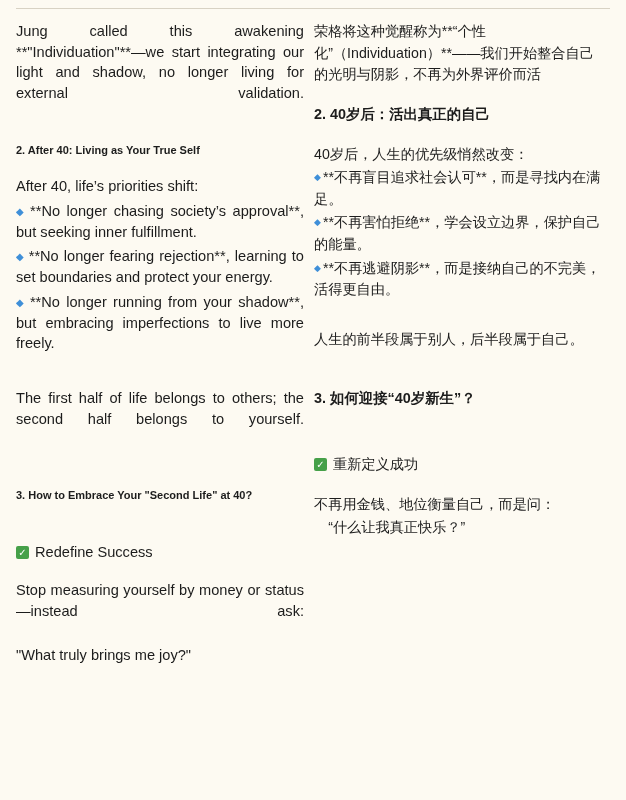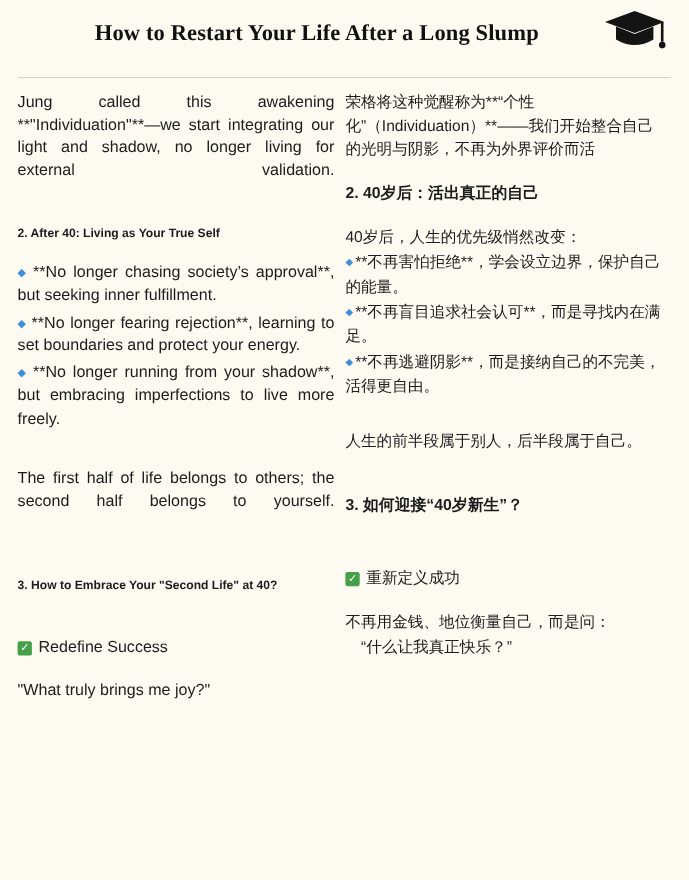--- a/index.html
+++ b/index.html
@@ -121,73 +121,64 @@
     content: "";
     display: inline-block;
     width: 100%;
   }
 </style>
 </head>
 <body>
 
 <div class="page">
 
-  <div class="header">
-    <div class="title">How to Restart Your Life After a Long Slump</div>
-    <div class="grad-icon">
-      <svg viewBox="0 0 58 48" width="58" height="48" aria-hidden="true">
-        <polygon points="29,6 56,16 29,26 2,16" fill="#141414"></polygon>
-        <path d="M12 20 L12 32 Q29 42 46 32 L46 20 L29 27 Z" fill="#141414"></path>
-        <line x1="54" y1="16" x2="54" y2="34" stroke="#141414" stroke-width="2.4"></line>
-        <circle cx="54" cy="37" r="3" fill="#141414"></circle>
-      </svg>
-    </div>
-  </div>
 
   <hr class="rule">
 
   <div class="columns">
 
     <div class="col col-en">
       <p class="just-block">Jung called this awakening **"Individuation"**—we start integrating our light and shadow, no longer living for external validation.</p>
       <div class="spacer-sm"></div>
       <p class="heading">2. After 40: Living as Your True Self</p>
       <div class="spacer-sm"></div>
+      <p style="margin-bottom:4px;">After 40, life’s priorities shift:</p>
       <p class="bullet-line" style="margin-bottom:4px;">
         <span class="dia">◆</span><span>**No longer chasing society’s approval**, but seeking inner fulfillment.</span>
       </p>
       <p class="bullet-line" style="margin-bottom:4px;">
         <span class="dia">◆</span><span>**No longer fearing rejection**, learning to set boundaries and protect your energy.</span>
       </p>
       <p class="bullet-line" style="margin-bottom:20px;">
         <span class="dia">◆</span><span>**No longer running from your shadow**, but embracing imperfections to live more freely.</span>
       </p>
       <div class="spacer-md"></div>
       <p class="just-block">The first half of life belongs to others; the second half belongs to yourself.</p>
       <div class="spacer-lg"></div>
       <p class="heading">3. How to Embrace Your "Second Life" at 40?</p>
       <div class="spacer-lg"></div>
       <p>
         <span class="check">✓</span><span>Redefine Success</span>
       </p>
       <div class="spacer-sm"></div>
+      <p class="just-block" style="margin-bottom:2px;">Stop measuring yourself by money or status—instead ask:</p>
       <p>"What truly brings me joy?"</p>
     </div>
 
     <div class="col col-zh">
       <p>荣格将这种觉醒称为**“个性化”（Individuation）**——我们开始整合自己的光明与阴影，不再为外界评价而活</p>
       <div class="spacer-sm"></div>
       <p class="heading-zh">2. 40岁后：活出真正的自己</p>
       <div class="spacer-sm"></div>
       <p style="margin-bottom:2px;">40岁后，人生的优先级悄然改变：</p>
       <p style="margin-bottom:2px;">
-        <span class="dia-zh">◆</span><span>**不再害怕拒绝**，学会设立边界，保护自己的能量。</span>
+        <span class="dia-zh">◆</span><span>**不再盲目追求社会认可**，而是寻找内在满足。</span>
       </p>
       <p style="margin-bottom:2px;">
-        <span class="dia-zh">◆</span><span>**不再盲目追求社会认可**，而是寻找内在满足。</span>
+        <span class="dia-zh">◆</span><span>**不再害怕拒绝**，学会设立边界，保护自己的能量。</span>
       </p>
       <p style="margin-bottom:2px;">
         <span class="dia-zh">◆</span><span>**不再逃避阴影**，而是接纳自己的不完美，活得更自由。</span>
       </p>
       <div class="spacer-lg"></div>
       <p>人生的前半段属于别人，后半段属于自己。</p>
       <div class="spacer-lg"></div>
       <p class="heading-zh">3. 如何迎接“40岁新生”？</p>
       <div class="spacer-lg"></div>
       <div style="height:6px;"></div>

